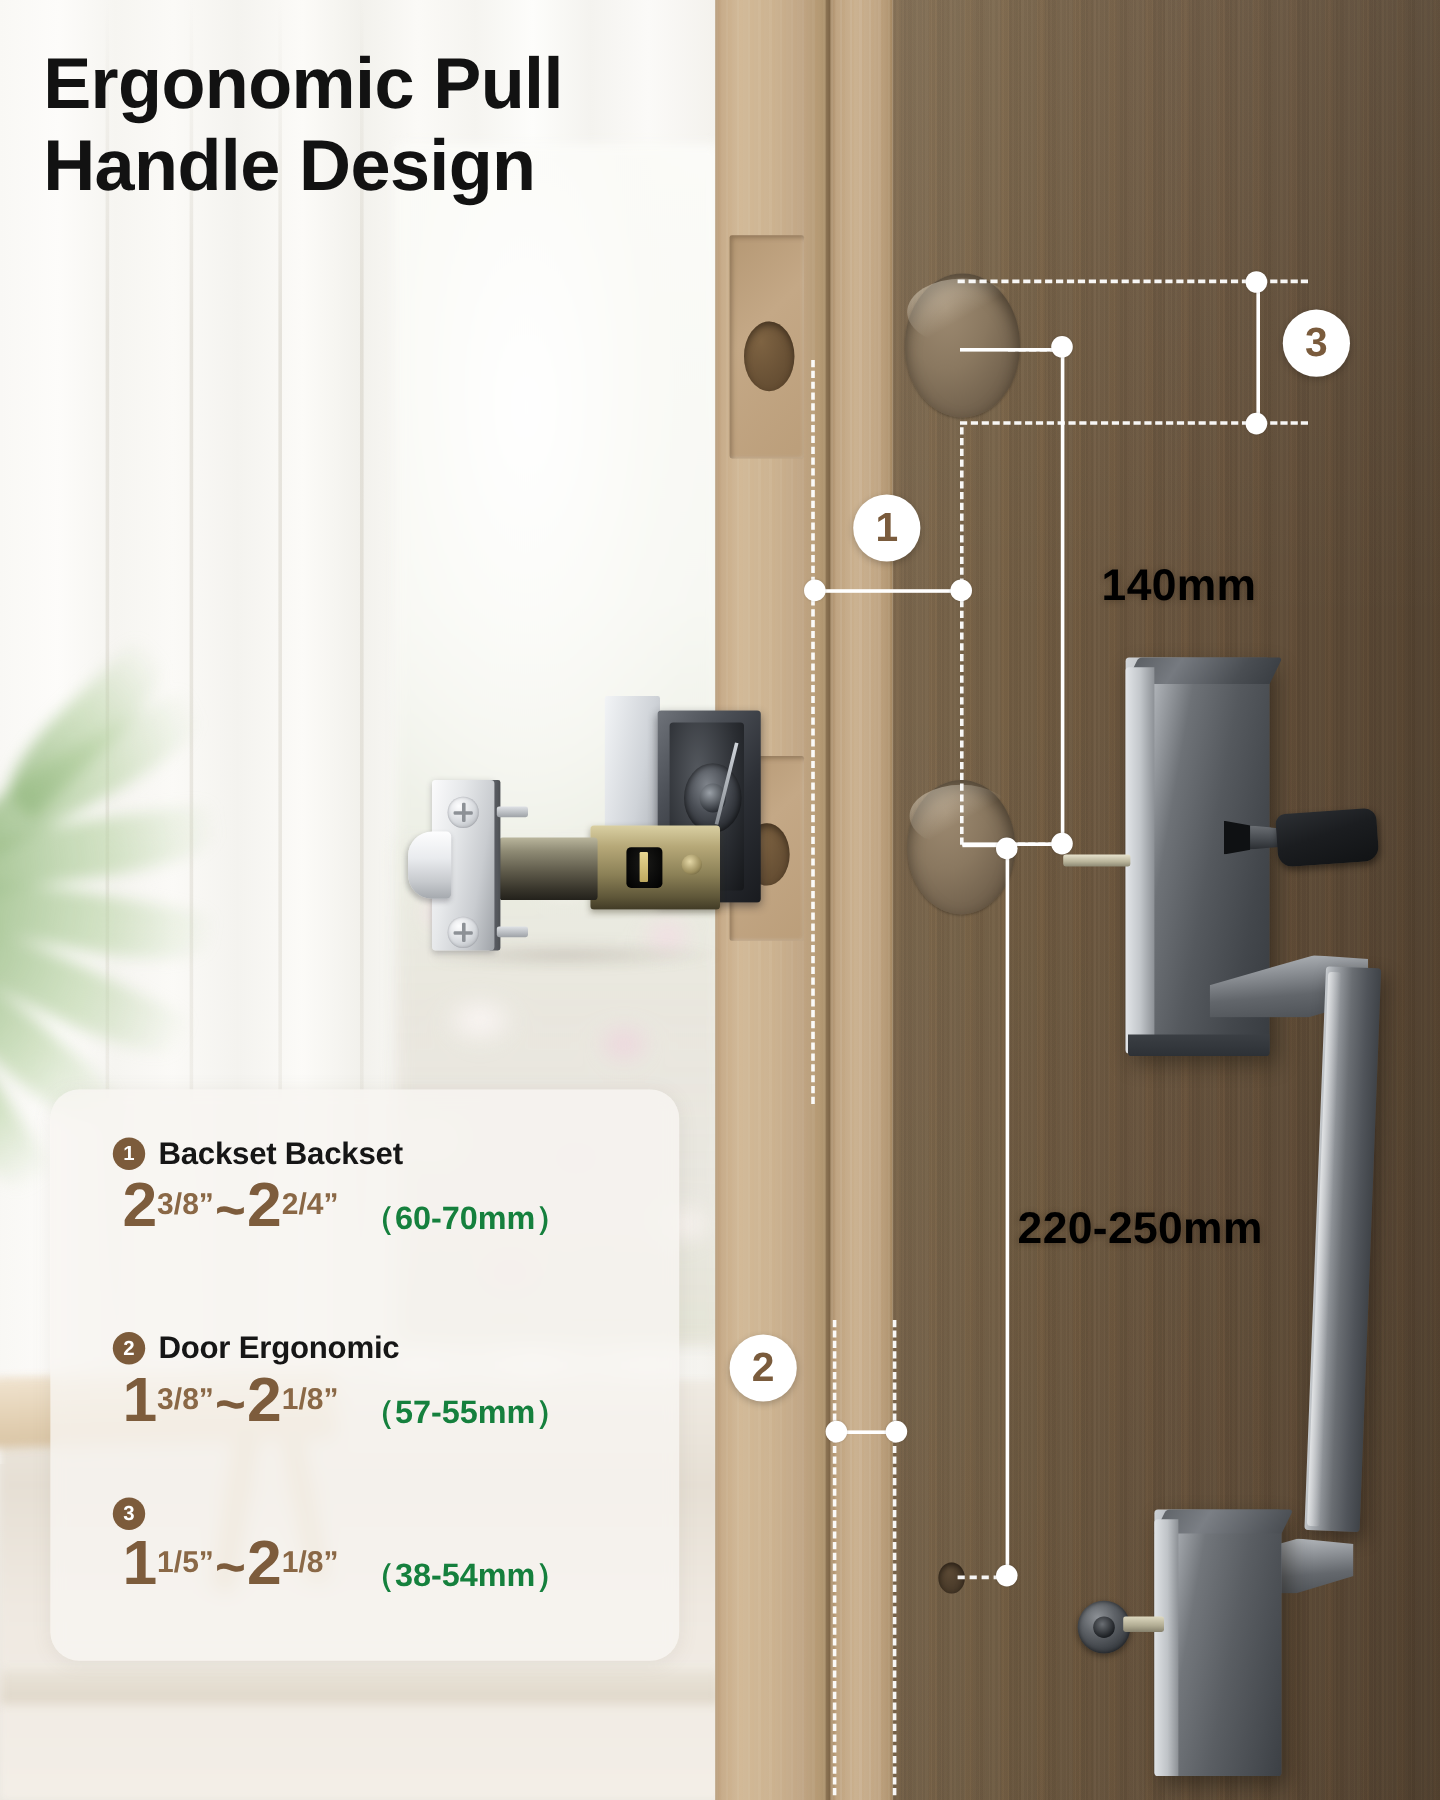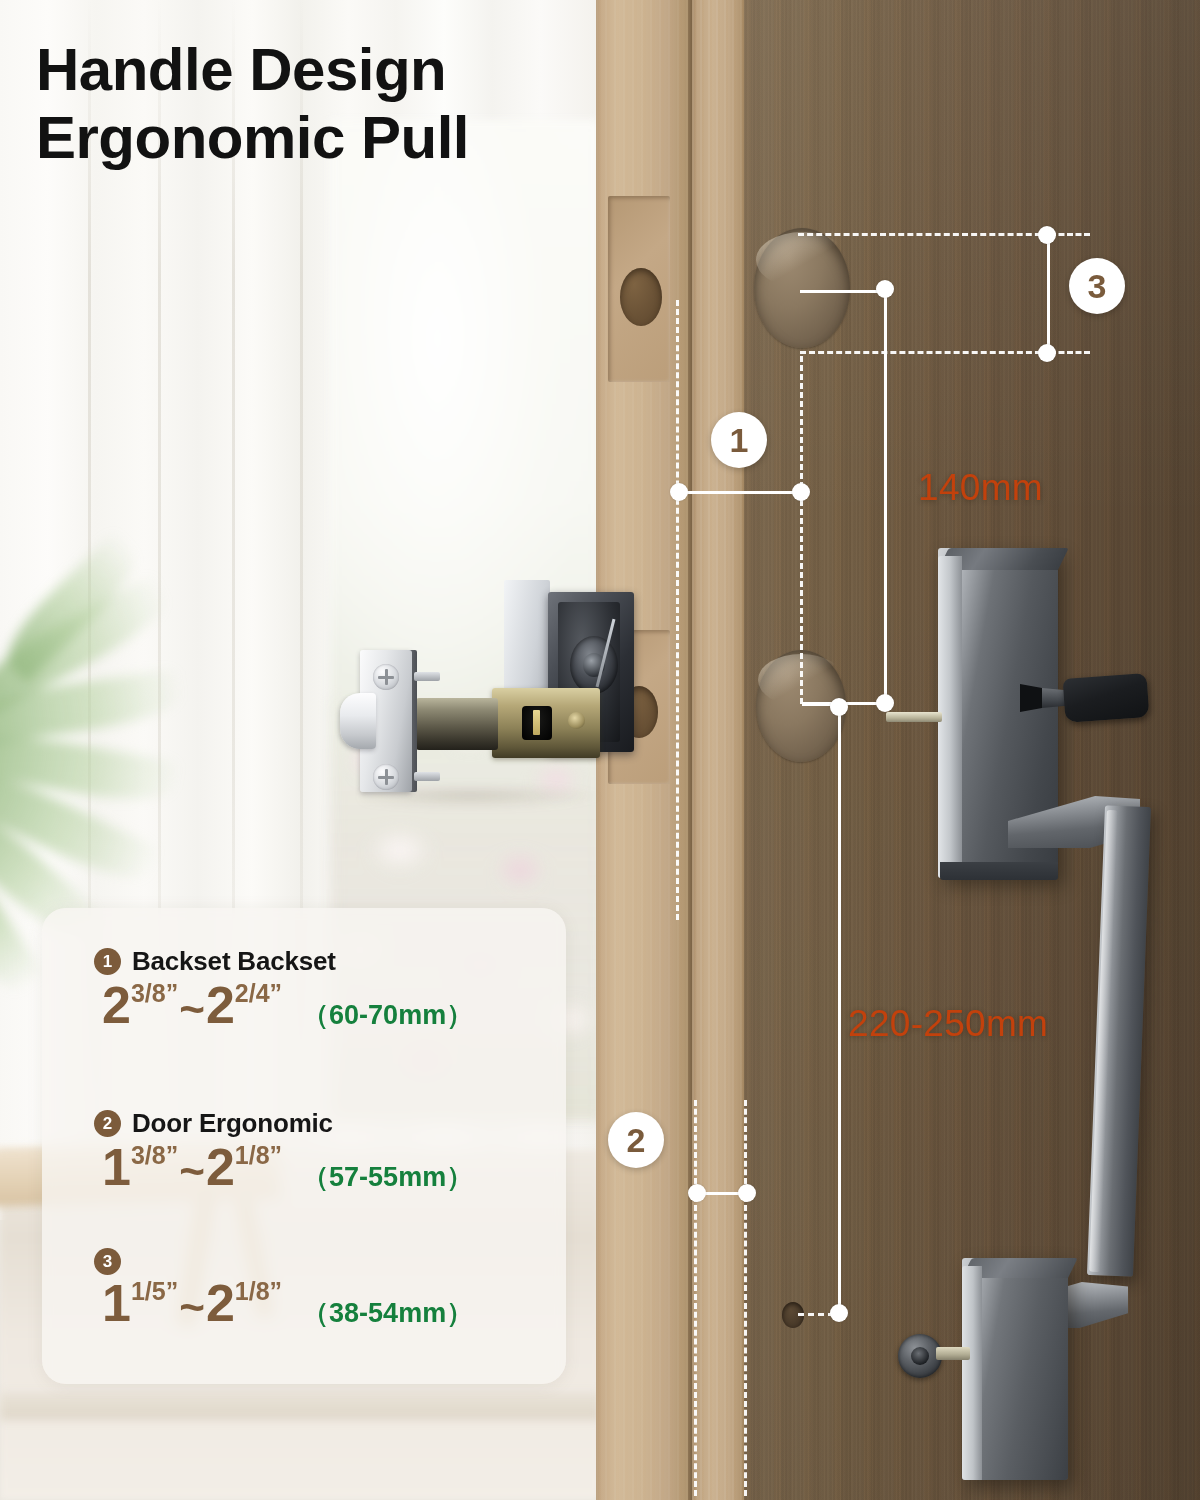--- a/index.html
+++ b/index.html
@@ -172,21 +172,21 @@
     position:absolute; width:18px; height:18px; border-radius:50%;
     background:#fff; box-shadow:0 0 2px rgba(0,0,0,.18);
   }
   .marker{
     position:absolute; width:56px; height:56px; border-radius:50%;
     background:#fff; color:#7a5b3c;
     font-size:34px; font-weight:bold; line-height:56px; text-align:center;
     box-shadow:0 2px 6px rgba(0,0,0,.22);
   }
   .dim-label{
-    position:absolute; color:#c2410c; font-weight:normal;
+    position:absolute; color:#000000; font-weight:bold;
     font-size:37px; letter-spacing:.3px;
     text-shadow:0 1px 5px rgba(50,38,24,.45);
     white-space:nowrap;
   }
 
   
   #title{
     position:absolute; left:36px; top:36px; width:540px;
     font-size:60px; font-weight:bold; line-height:1.14;
     color:#121212; letter-spacing:-.5px;
@@ -209,21 +209,21 @@
     font-size:17px; font-weight:bold; line-height:27px; text-align:center;
   }
   .spec-title{ font-size:26px; font-weight:bold; color:#161616; letter-spacing:-.2px; }
   .spec-value{
     margin-top:2px; margin-left:8px;
     display:flex; align-items:flex-end; white-space:nowrap;
   }
   .big{ font-size:52px; font-weight:bold; color:#7d5c3c; line-height:1; }
   .frac{
     font-size:25px; font-weight:bold; color:#8a6846;
-    align-self:flex-start; margin-top:2px; line-height:1;
+    align-self:flex-start; margin-top:13px; line-height:1;
   }
   .tilde{ font-size:44px; font-weight:bold; color:#7d5c3c; line-height:1; margin:0 1px; }
   .metric{
     font-size:27px; font-weight:bold; color:#15803d;
     margin-left:20px; align-self:flex-end; line-height:1.1;
   }
 
   
   #latch{ position:absolute; left:352px; top:588px; width:250px; height:260px; }
   .lp-plate{
@@ -558,22 +558,22 @@
 <div class="marker" style="left:608px; top:1112px">2</div>
 
 <div class="line-v" style="left:838px; top:708px;  height:602px"></div>
 <div class="line-h" style="left:802px; top:703px;  width:40px"></div>
 <div class="dot" style="left:830px; top:698px"></div>
 <div class="dash-h" style="left:798px; top:1313px; width:36px"></div>
 <div class="dot" style="left:830px; top:1304px"></div>
 <div class="dim-label" style="left:848px; top:1003px">220-250mm</div>
 
 <div id="title">
+  <div>Ergonomic Pull</div>
   <div>Handle Design</div>
-  <div>Ergonomic Pull</div>
 </div>
 
 <div id="info-card">
 
   <div class="spec" style="top:38px">
     <div class="spec-head">
       <div class="badge">1</div>
       <div class="spec-title">Backset Backset</div>
     </div>
     <div class="spec-value">

